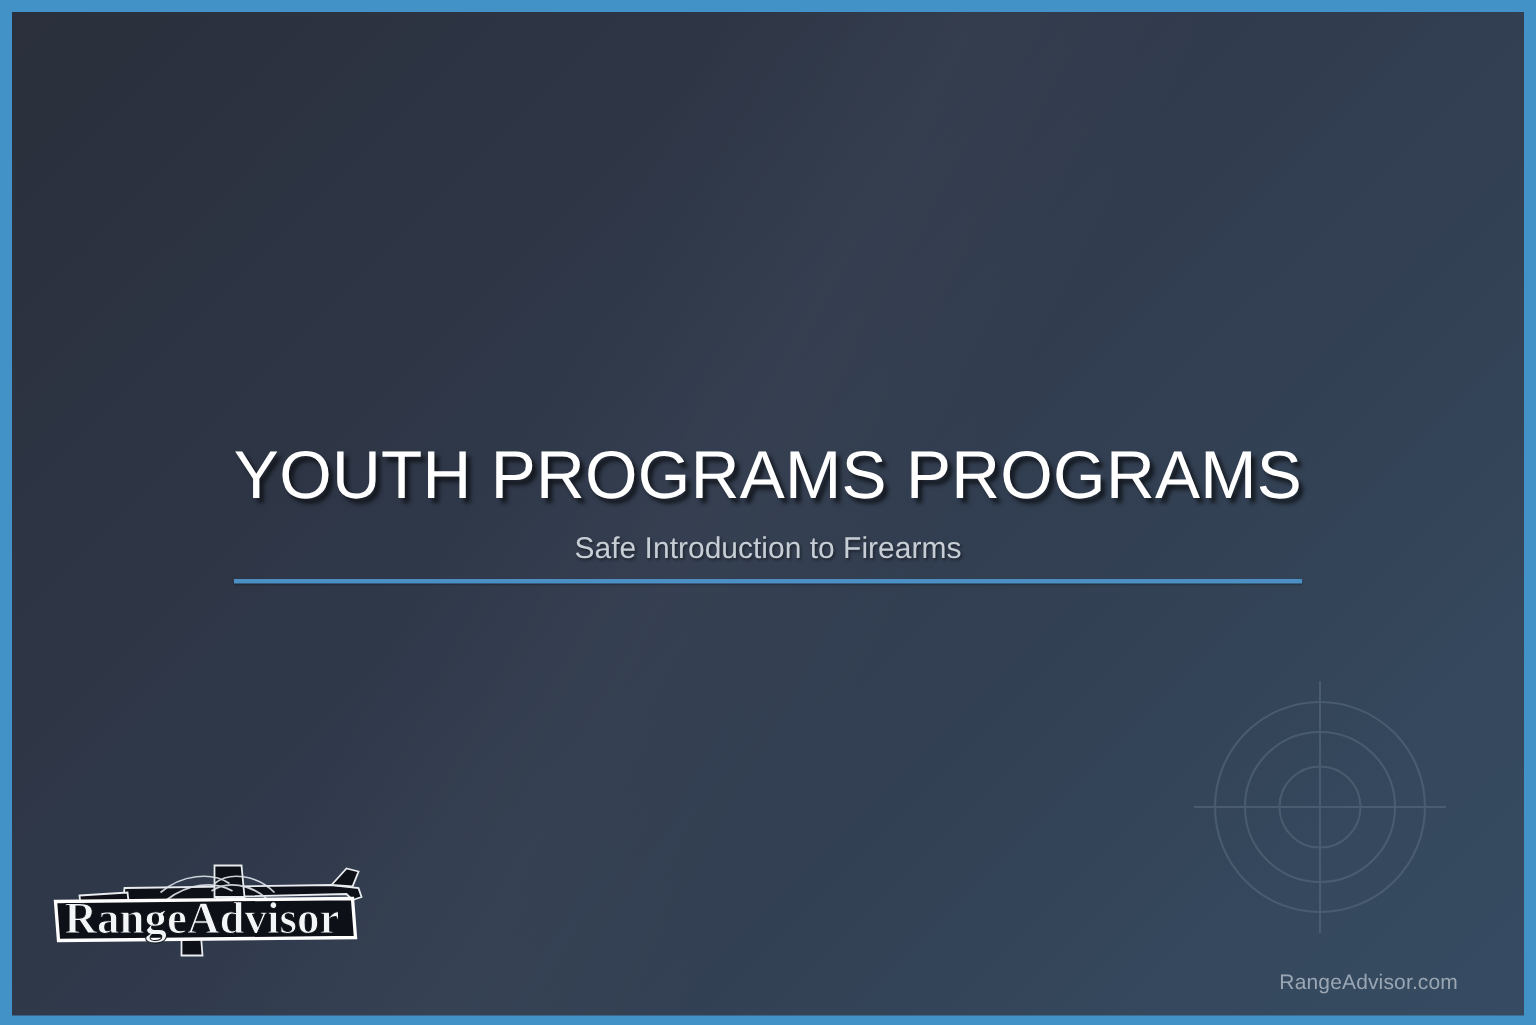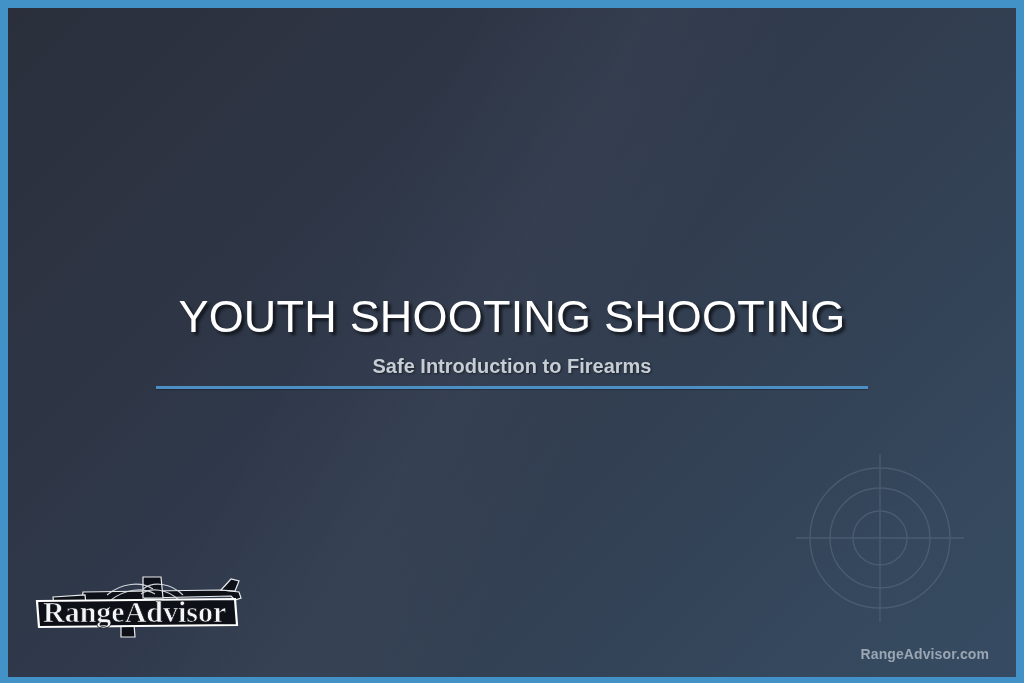--- a/index.html
+++ b/index.html
@@ -66,21 +66,21 @@
     letter-spacing:.2px;
     font-weight:400;
     color:#ffffff;
     text-shadow:3px 3px 3px rgba(0,0,0,.62);
     white-space:nowrap;
   }
   #page-subtitle{
     margin-top:9px;
     font-size:20px;
     line-height:26px;
-    font-weight:700;
+    font-weight:400;
     color:#c7cdd5;
     text-shadow:1px 1px 2px rgba(0,0,0,.45);
     white-space:nowrap;
   }
   #accent-rule{
     position:absolute;
     left:148px; top:96px;
     width:712px; height:3px;
     background:#4b8fc4;
     box-shadow:0 1px 1px rgba(0,0,0,.25);
@@ -90,27 +90,26 @@
   #brand-logo{
     position:absolute;
     left:17px; bottom:30px;
     width:240px; height:82px;text-align:center;
   }
   #brand-logo svg{ display:block; width:240px; height:82px; }
 
   
   #footer-url{
     position:absolute;
-    right:27px; bottom:14px;
+    right:44px; bottom:14px;
     font-size:14px;
     line-height:18px;
     color:#9aa6b3;
     letter-spacing:.1px;
     white-space:nowrap;
-    font-weight:bold;
   }
 </style>
 </head>
 <body>
 
 <div id="slide-frame">
   <div id="slide-canvas">
 
     <div id="bg-sheen"></div>
 
@@ -120,21 +119,21 @@
           <circle cx="100" cy="100" r="70"></circle>
           <circle cx="100" cy="100" r="50"></circle>
           <circle cx="100" cy="100" r="27"></circle>
           <line x1="100" y1="16" x2="100" y2="184"></line>
           <line x1="16" y1="100" x2="184" y2="100"></line>
         </g>
       </svg>
     </div>
 
     <div id="title-block">
-      <div id="page-title">YOUTH SHOOTING SHOOTING</div>
+      <div id="page-title">YOUTH PROGRAMS PROGRAMS</div>
       <div id="page-subtitle">Safe Introduction to Firearms</div>
       <div id="accent-rule"></div>
     </div>
 
     <div id="brand-logo">
       <svg viewBox="0 0 240 82" xmlns="http://www.w3.org/2000/svg">
         <defs>
           <clipPath id="lgclip">
               <rect x="0" y="0" width="240" height="82"></rect>
             </clipPath>

